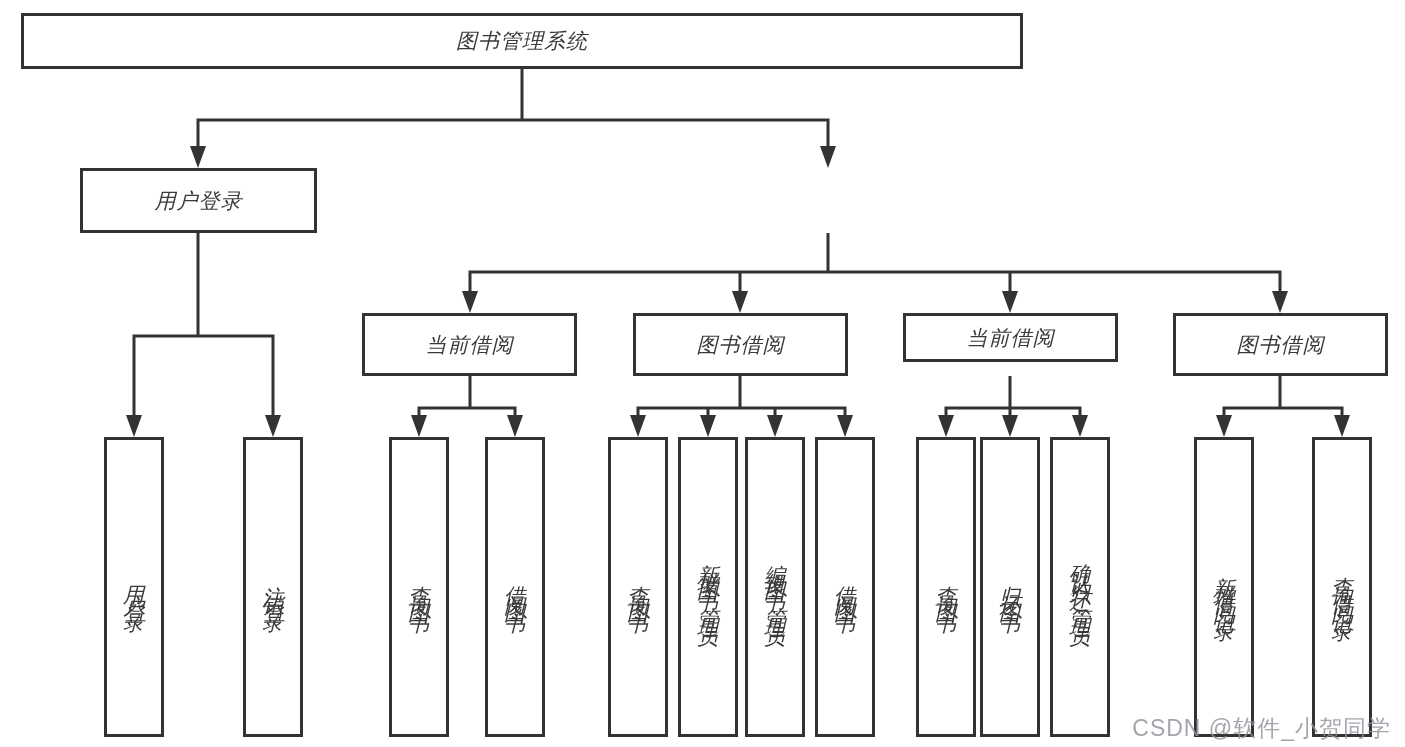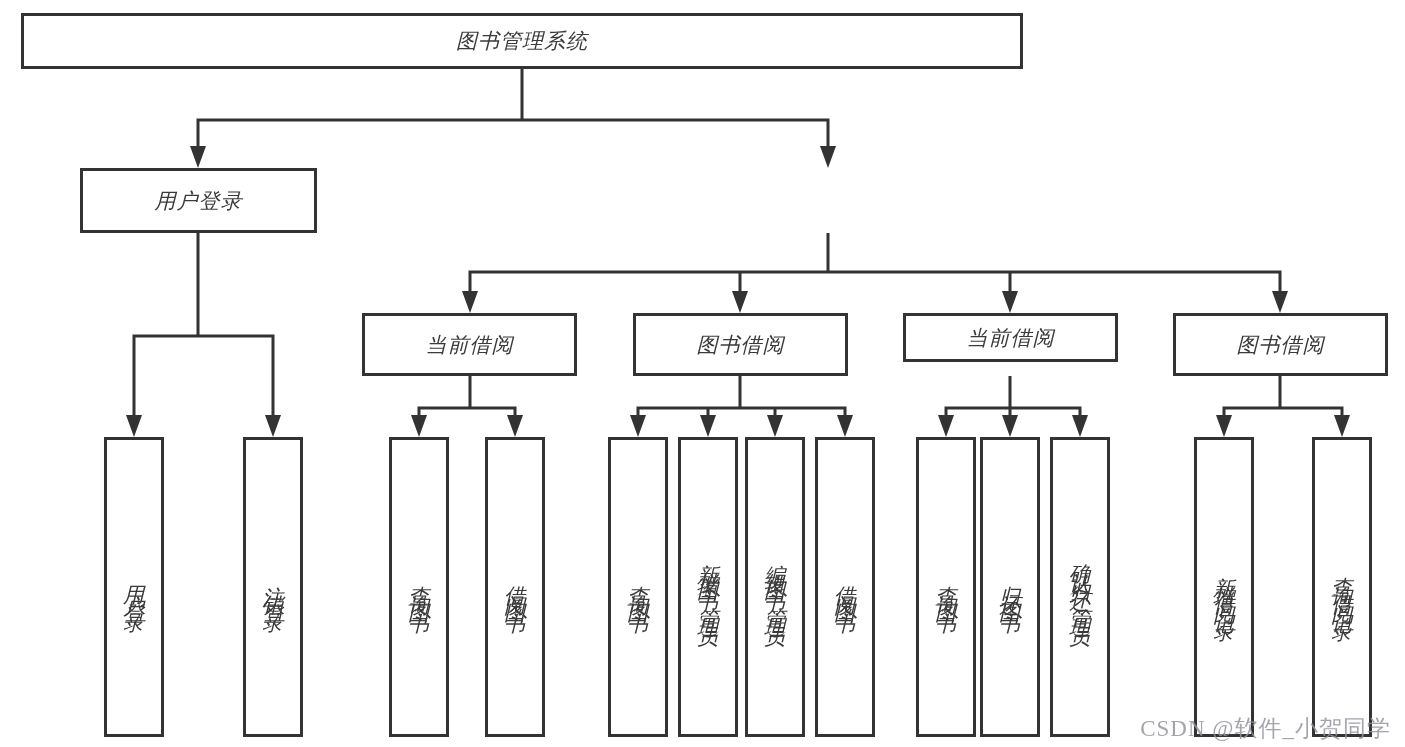--- a/index.html
+++ b/index.html
@@ -18,21 +18,20 @@
     font-size:21px;
   }
   .vtext{
     writing-mode:vertical-rl;text-orientation:mixed;
     line-height:1;letter-spacing:9px;
   }
   .watermark{
     position:absolute;right:14px;bottom:3px;
     font-size:23px;color:rgba(148,148,158,0.85);letter-spacing:1px;
     white-space:nowrap;
-    font-family:Liberation Serif, serif;
   }
 </style>
 </head>
 <body>
 
 <div class="canvas">
 
   <svg class="connectors" width="1405" height="747" viewBox="0 0 1405 747">
     <g stroke="#333333" stroke-width="3" fill="none">
       <path d="M522 69 V120 M196.5 120 H829.5 M198 120 V148 M828 120 V148"></path>

